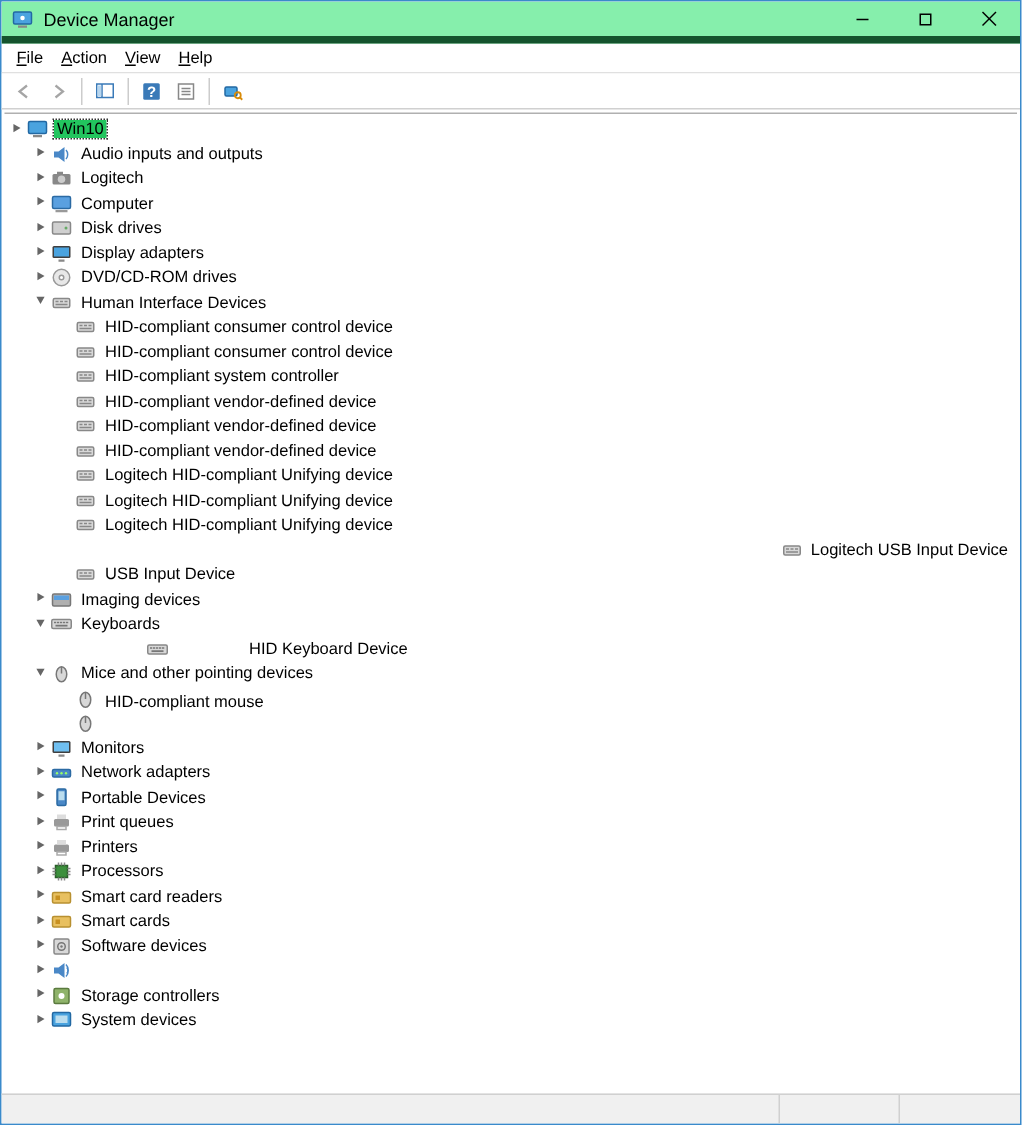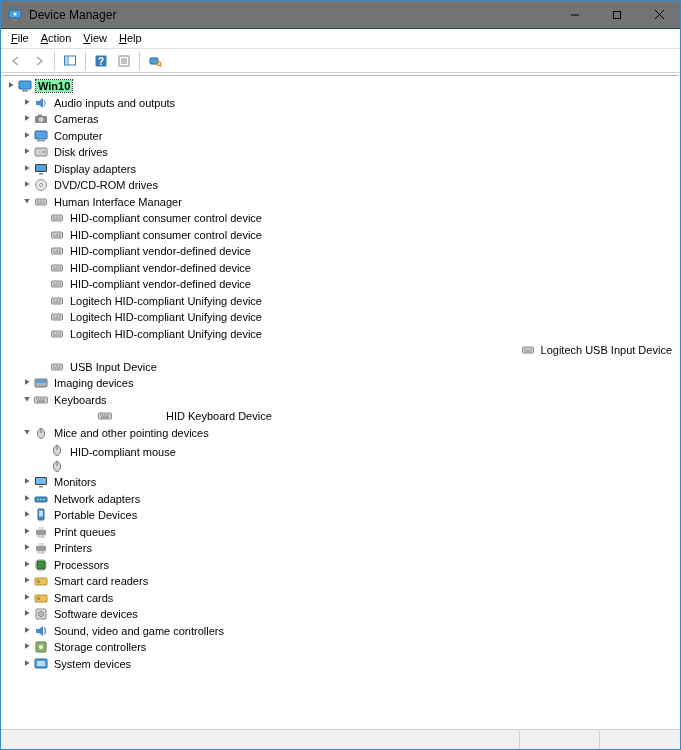--- a/index.html
+++ b/index.html
@@ -11,46 +11,46 @@
     width: 681px;
     height: 750px;
     border: 1px solid #3a8acb;
     display: flex;
     flex-direction: column;
     overflow: hidden;
   }
   
   .titlebar {
     height: 28px;
-    background: #737373;
+    background: #86efac;
     display: flex;
     align-items: center;
     padding-left: 6px;
-    border-bottom: 1px solid #14532d;
+    border-bottom: 5px solid #14532d;
   }
   .titlebar .app-icon {
     width: 16px; height: 16px;
     margin-right: 6px;
     display: inline-flex;
     align-items: center; justify-content: center;
   }
   .titlebar .title { flex: 1; font-size: 12px; }
   .win-btns { display: flex; height: 100%; }
   .win-btn {
     width: 42px;
     display: flex; align-items: center; justify-content: center;
     font-family: "Segoe UI Symbol", sans-serif;
     font-size: 10px;
     cursor: default;
   }
   
   .menubar {
     height: 20px;
     display: flex;
-    align-items: flex-start;
+    align-items: center;
     padding: 0 4px;
     border-bottom: 1px solid #e0e0e0;
   }
   .menubar .menu-item {
     padding: 0 6px;
     height: 18px;
     line-height: 18px;
     cursor: default;
   }
   .menubar .menu-item span.ul { text-decoration: underline; }
@@ -98,23 +98,22 @@
   }
   .expander.spacer { visibility: hidden; }
   .node-icon {
     width: 16px; height: 16px;
     display: inline-flex;
     align-items: center; justify-content: center;
     margin-right: 3px;
   }
   .node-label { padding: 0 2px; }
   .node-row.selected .node-label {
-    background: #86efac;
+    background: #22c55e;
     outline: 1px dotted #333;
-    font-weight: bold;
   }
   
   .statusbar {
     height: 20px;
     border-top: 1px solid #d0d0d0;
     display: flex;
     background: #f0f0f0;
   }
   .statusbar .cell {
     border-right: 1px solid #d0d0d0;
@@ -236,21 +235,21 @@
             <li>
               <div class="node-row" style="padding-left: 16px;">
                 <span class="expander">⯈</span>
                 <span class="node-icon">
                   <svg width="16" height="16">
                     <rect x="2" y="5" width="12" height="7" rx="1" fill="#888"></rect>
                     <circle cx="8" cy="8.5" r="2.5" fill="#ccc"></circle>
                     <rect x="5" y="3.5" width="4" height="2" fill="#888"></rect>
                   </svg>
                 </span>
-                <span class="node-label">Cameras</span>
+                <span class="node-label">Logitech</span>
               </div>
             </li>
             <li>
               <div class="node-row" style="padding-left: 16px;">
                 <span class="expander">⯈</span>
                 <span class="node-icon">
                   <svg width="16" height="16">
                     <rect x="2" y="3" width="12" height="8" rx="1" fill="#5aa0e0" stroke="#2b6aa3"></rect>
                     <rect x="4" y="12" width="8" height="1.5" fill="#999"></rect>
                   </svg>
@@ -300,21 +299,21 @@
                 <span class="expander">⯆</span>
                 <span class="node-icon">
                   <svg width="16" height="16">
                     <rect x="2.5" y="5" width="11" height="6" rx="1" fill="#d8d8d8" stroke="#888"></rect>
                     <rect x="4" y="6.5" width="2" height="1" fill="#888"></rect>
                     <rect x="7" y="6.5" width="2" height="1" fill="#888"></rect>
                     <rect x="10" y="6.5" width="2" height="1" fill="#888"></rect>
                     <rect x="4" y="8.5" width="8" height="1" fill="#888"></rect>
                   </svg>
                 </span>
-                <span class="node-label">Human Interface Manager</span>
+                <span class="node-label">Human Interface Devices</span>
               </div>
               <ul>
                 <li>
                   <div class="node-row" style="padding-left: 32px;">
                     <span class="expander spacer">⯈</span>
                     <span class="node-icon">
                       <svg width="16" height="16">
                         <rect x="2.5" y="5" width="11" height="6" rx="1" fill="#d8d8d8" stroke="#888"></rect>
                         <rect x="4" y="6.5" width="2" height="1" fill="#888"></rect>
                         <rect x="7" y="6.5" width="2" height="1" fill="#888"></rect>
@@ -331,20 +330,35 @@
                     <span class="node-icon">
                       <svg width="16" height="16">
                         <rect x="2.5" y="5" width="11" height="6" rx="1" fill="#d8d8d8" stroke="#888"></rect>
                         <rect x="4" y="6.5" width="2" height="1" fill="#888"></rect>
                         <rect x="7" y="6.5" width="2" height="1" fill="#888"></rect>
                         <rect x="10" y="6.5" width="2" height="1" fill="#888"></rect>
                         <rect x="4" y="8.5" width="8" height="1" fill="#888"></rect>
                       </svg>
                     </span>
                     <span class="node-label">HID-compliant consumer control device</span>
+                  </div>
+                </li>
+                <li>
+                  <div class="node-row" style="padding-left: 32px;">
+                    <span class="expander spacer">⯈</span>
+                    <span class="node-icon">
+                      <svg width="16" height="16">
+                        <rect x="2.5" y="5" width="11" height="6" rx="1" fill="#d8d8d8" stroke="#888"></rect>
+                        <rect x="4" y="6.5" width="2" height="1" fill="#888"></rect>
+                        <rect x="7" y="6.5" width="2" height="1" fill="#888"></rect>
+                        <rect x="10" y="6.5" width="2" height="1" fill="#888"></rect>
+                        <rect x="4" y="8.5" width="8" height="1" fill="#888"></rect>
+                      </svg>
+                    </span>
+                    <span class="node-label">HID-compliant system controller</span>
                   </div>
                 </li>
                 <li>
                   <div class="node-row" style="padding-left: 32px;">
                     <span class="expander spacer">⯈</span>
                     <span class="node-icon">
                       <svg width="16" height="16">
                         <rect x="2.5" y="5" width="11" height="6" rx="1" fill="#d8d8d8" stroke="#888"></rect>
                         <rect x="4" y="6.5" width="2" height="1" fill="#888"></rect>
                         <rect x="7" y="6.5" width="2" height="1" fill="#888"></rect>
@@ -674,21 +688,20 @@
             </li>
             <li>
               <div class="node-row" style="padding-left: 16px;">
                 <span class="expander">⯈</span>
                 <span class="node-icon">
                   <svg width="16" height="16">
                     <path d="M3 6h3l4-3v10l-4-3H3z" fill="#4a88c7"></path>
                     <path d="M11 4c2 2 2 6 0 8M11.5 6c1 1 1 3 0 4" stroke="#4a88c7" fill="none"></path>
                   </svg>
                 </span>
-                <span class="node-label">Sound, video and game controllers</span>
               </div>
             </li>
             <li>
               <div class="node-row" style="padding-left: 16px;">
                 <span class="expander">⯈</span>
                 <span class="node-icon">
                   <svg width="16" height="16">
                     <rect x="3" y="3" width="10" height="10" rx="1" fill="#8fb36a" stroke="#5a7a3e"></rect>
                     <circle cx="8" cy="8" r="2" fill="#fff"></circle>
                   </svg>

